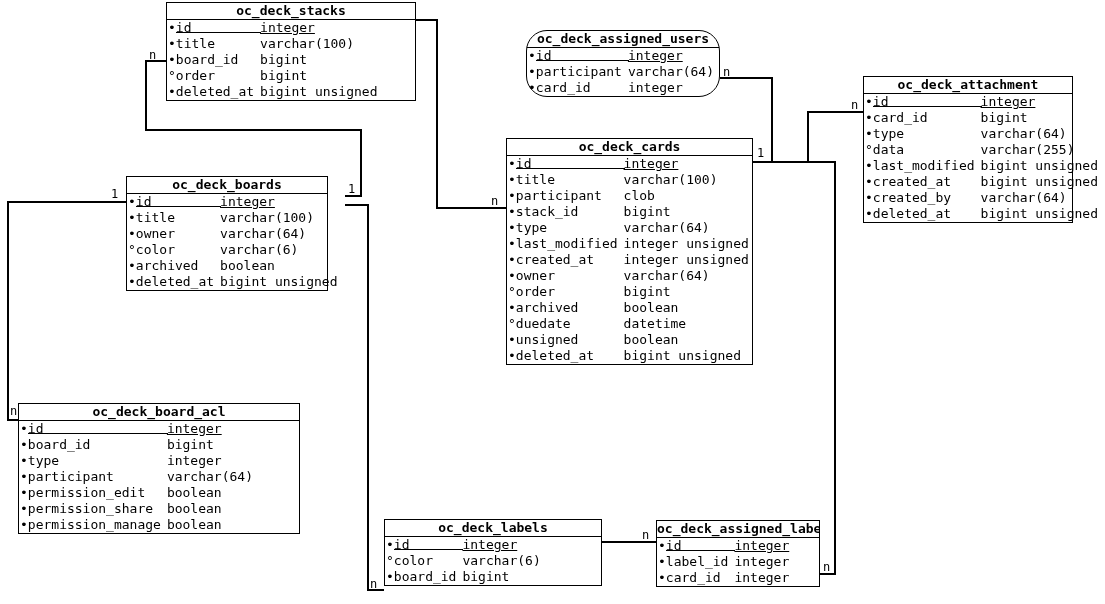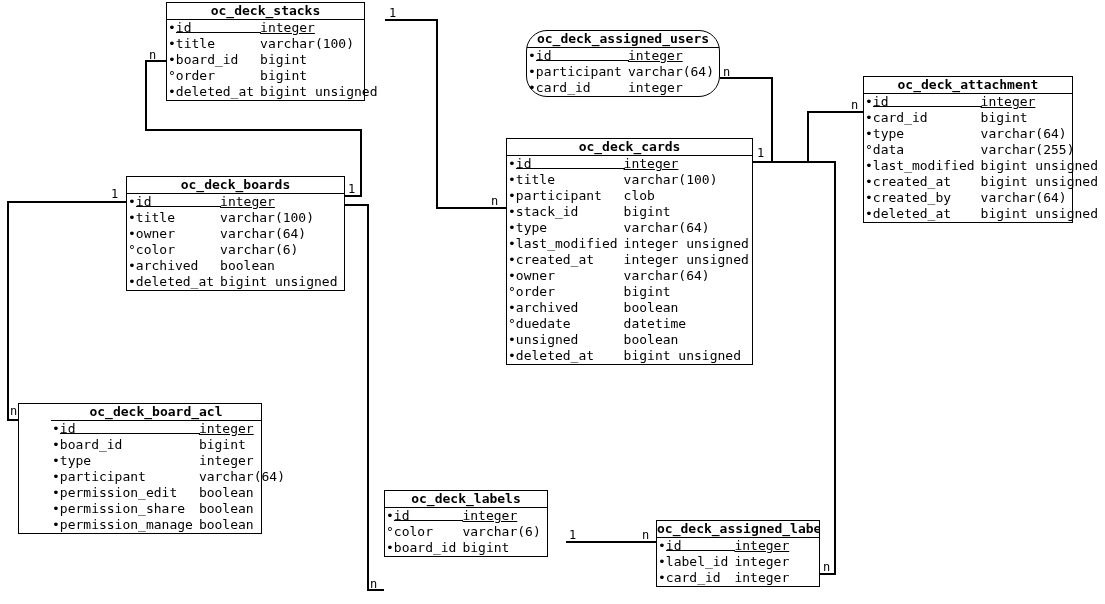--- a/index.html
+++ b/index.html
@@ -69,21 +69,21 @@
       <text x="757" y="157">1</text>
       <polyline points="753,162 808,162 808,112 863,112"></polyline>
       <text x="851" y="109">n</text>
       <polyline points="753,162 835,162 835,574 820,574"></polyline>
       <text x="823" y="571">n</text>
       <polyline points="566,542 656,542"></polyline>
       <text x="569" y="539">1</text>
       <text x="642" y="539">n</text>
     </svg>
   <div>
-      <div class="etable" style="left: 166px; top: 2px; width: 199px;">
+      <div class="etable" style="left: 166px; top: 2px; width: 250px;">
         <div class="etitle">oc_deck_stacks</div>
         <div class="ebody">
           <div class="erow pk">
             <span class="ecell ename">•id</span>
             <span class="ecell etype">integer</span>
           </div>
           <div class="erow">
             <span class="ecell ename">•title</span>
             <span class="ecell etype">varchar(100)</span>
           </div>
@@ -148,21 +148,21 @@
           <div class="erow">
             <span class="ecell ename">•created_by</span>
             <span class="ecell etype">varchar(64)</span>
           </div>
           <div class="erow">
             <span class="ecell ename">•deleted_at</span>
             <span class="ecell etype">bigint unsigned</span>
           </div>
         </div>
       </div>
-      <div class="etable" style="left: 126px; top: 176px; width: 219px;">
+      <div class="etable" style="left: 126px; top: 176px; width: 202px;">
         <div class="etitle">oc_deck_boards</div>
         <div class="ebody">
           <div class="erow pk">
             <span class="ecell ename">•id</span>
             <span class="ecell etype">integer</span>
           </div>
           <div class="erow">
             <span class="ecell ename">•title</span>
             <span class="ecell etype">varchar(100)</span>
           </div>
@@ -234,21 +234,21 @@
           <div class="erow">
             <span class="ecell ename">•unsigned</span>
             <span class="ecell etype">boolean</span>
           </div>
           <div class="erow">
             <span class="ecell ename">•deleted_at</span>
             <span class="ecell etype">bigint unsigned</span>
           </div>
         </div>
       </div>
-      <div class="etable" style="left: 18px; top: 403px; width: 244px; padding-left: 32px;">
+      <div class="etable" style="left: 18px; top: 403px; width: 282px;">
         <div class="etitle">oc_deck_board_acl</div>
         <div class="ebody">
           <div class="erow pk">
             <span class="ecell ename">•id</span>
             <span class="ecell etype">integer</span>
           </div>
           <div class="erow">
             <span class="ecell ename">•board_id</span>
             <span class="ecell etype">bigint</span>
           </div>
@@ -267,21 +267,21 @@
           <div class="erow">
             <span class="ecell ename">•permission_share</span>
             <span class="ecell etype">boolean</span>
           </div>
           <div class="erow">
             <span class="ecell ename">•permission_manage</span>
             <span class="ecell etype">boolean</span>
           </div>
         </div>
       </div>
-      <div class="etable" style="left: 384px; top: 490px; width: 164px;">
+      <div class="etable" style="left: 384px; top: 519px; width: 218px;">
         <div class="etitle">oc_deck_labels</div>
         <div class="ebody">
           <div class="erow pk">
             <span class="ecell ename">•id</span>
             <span class="ecell etype">integer</span>
           </div>
           <div class="erow">
             <span class="ecell ename">°color</span>
             <span class="ecell etype">varchar(6)</span>
           </div>

